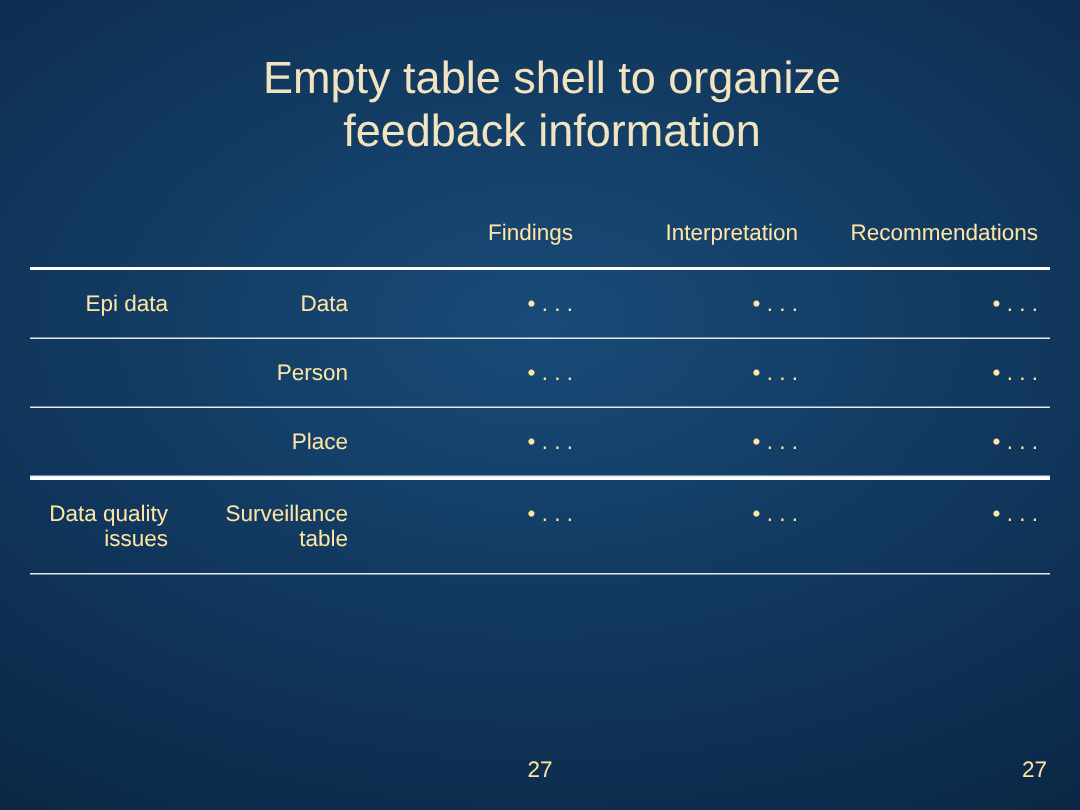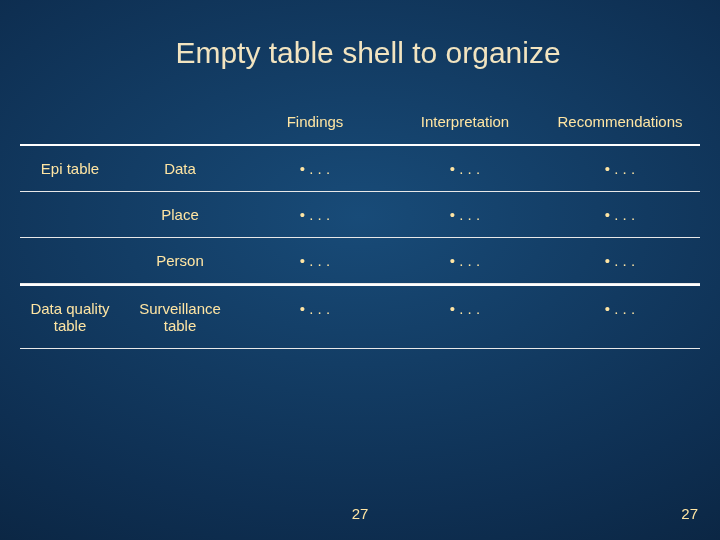--- a/index.html
+++ b/index.html
@@ -38,21 +38,21 @@
     table-layout: fixed;
   }
 
   col.c0 { width: 100px; }
   col.c1 { width: 120px; }
   col.c2 { width: 150px; }
   col.c3 { width: 150px; }
   col.c4 { width: 160px; }
 
   th, td {
-    text-align: center;
+    text-align: right;
     vertical-align: top;
     font-size: 15px;
     font-weight: 400;
     padding: 14px 8px 14px 8px;
   }
 
   thead th {
     border: none;
     color: #ffe5a3;
   }
@@ -88,20 +88,21 @@
     color: #ffe5a3;
   }
 </style>
 </head>
 <body>
 
 <div class="slide">
 
   <div class="title">
     <span>Empty table shell to organize</span><br>
+    <span>feedback information</span>
   </div>
 
   <table>
     <colgroup>
       <col class="c0">
         <col class="c1">
         <col class="c2">
         <col class="c3">
         <col class="c4">
     </colgroup>
@@ -113,49 +114,49 @@
         <th>Interpretation</th>
         <th>Recommendations</th>
       </tr>
     </thead>
     <tbody>
       <tr class="hrule">
           <td colspan="5"></td>
         </tr>
 
       <tr>
-        <td>Epi table</td>
+        <td>Epi data</td>
         <td>Data</td>
+        <td class="bullet-cell">• . . .</td>
+        <td class="bullet-cell">• . . .</td>
+        <td class="bullet-cell">• . . .</td>
+      </tr>
+
+      <tr>
+        <td></td>
+        <td>Person</td>
         <td class="bullet-cell">• . . .</td>
         <td class="bullet-cell">• . . .</td>
         <td class="bullet-cell">• . . .</td>
       </tr>
 
       <tr>
         <td></td>
         <td>Place</td>
         <td class="bullet-cell">• . . .</td>
         <td class="bullet-cell">• . . .</td>
         <td class="bullet-cell">• . . .</td>
       </tr>
 
-      <tr>
-        <td></td>
-        <td>Person</td>
-        <td class="bullet-cell">• . . .</td>
-        <td class="bullet-cell">• . . .</td>
-        <td class="bullet-cell">• . . .</td>
-      </tr>
-
       <tr class="hrule">
           <td colspan="5"></td>
         </tr>
 
       <tr>
-        <td>Data quality table</td>
+        <td>Data quality issues</td>
         <td>Surveillance table</td>
         <td class="bullet-cell">• . . .</td>
         <td class="bullet-cell">• . . .</td>
         <td class="bullet-cell">• . . .</td>
       </tr>
     </tbody>
   </table>
 
   <div class="page-center">27</div>
   <div class="page-right">27</div>

